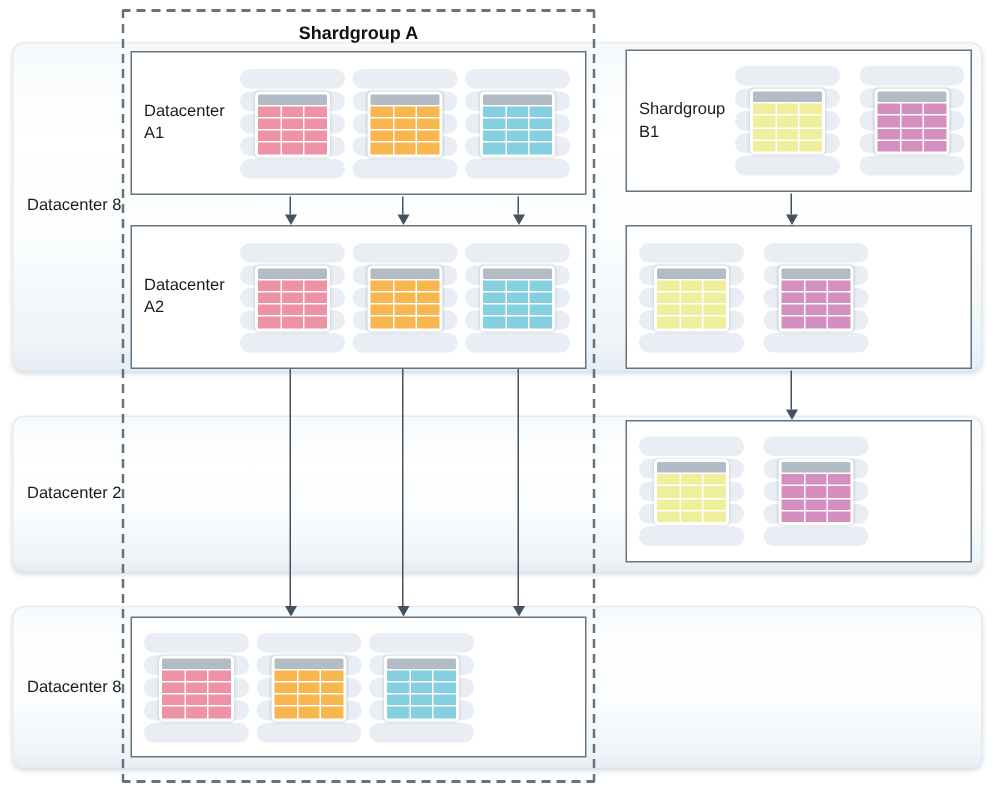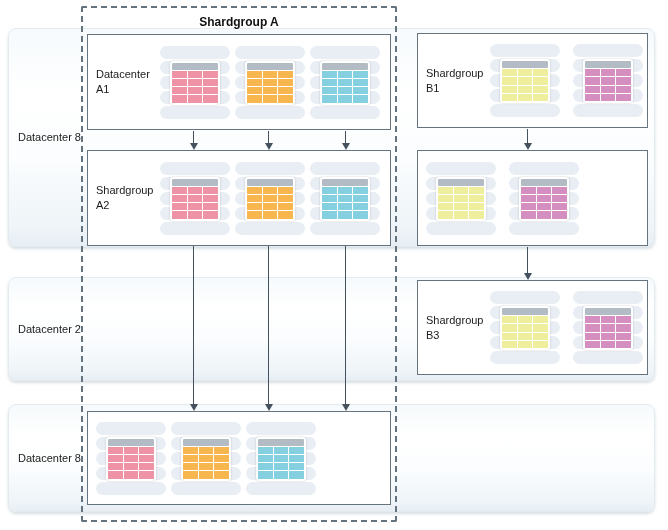--- a/index.html
+++ b/index.html
@@ -177,21 +177,21 @@
               <div class="cell" style="background: rgb(132, 208, 224);"></div>
               <div class="cell" style="background: rgb(132, 208, 224);"></div>
               <div class="cell" style="background: rgb(132, 208, 224);"></div>
               <div class="cell" style="background: rgb(132, 208, 224);"></div>
             </div>
           </div>
         </div>
       </div>
   </div>
   <div class="sg sg-a2">
-    <div class="sg-label">Shardgroup A2</div>
+    <div class="sg-label">Datacenter A2</div>
     <div class="icons">
         <div class="shard-icon">
           <div class="pill"></div>
           <div class="pill"></div>
           <div class="pill"></div>
           <div class="pill"></div>
           <div class="pill"></div>
           <div class="shard-table">
             <div class="thead"></div>
             <div class="tbody">
@@ -435,21 +435,20 @@
               <div class="cell" style="background: rgb(212, 143, 192);"></div>
               <div class="cell" style="background: rgb(212, 143, 192);"></div>
               <div class="cell" style="background: rgb(212, 143, 192);"></div>
               <div class="cell" style="background: rgb(212, 143, 192);"></div>
             </div>
           </div>
         </div>
       </div>
   </div>
   <div class="sg sg-b3">
-    <div class="sg-label">Shardgroup B3</div>
     <div class="icons">
         <div class="shard-icon">
           <div class="pill"></div>
           <div class="pill"></div>
           <div class="pill"></div>
           <div class="pill"></div>
           <div class="pill"></div>
           <div class="shard-table">
             <div class="thead"></div>
             <div class="tbody">

